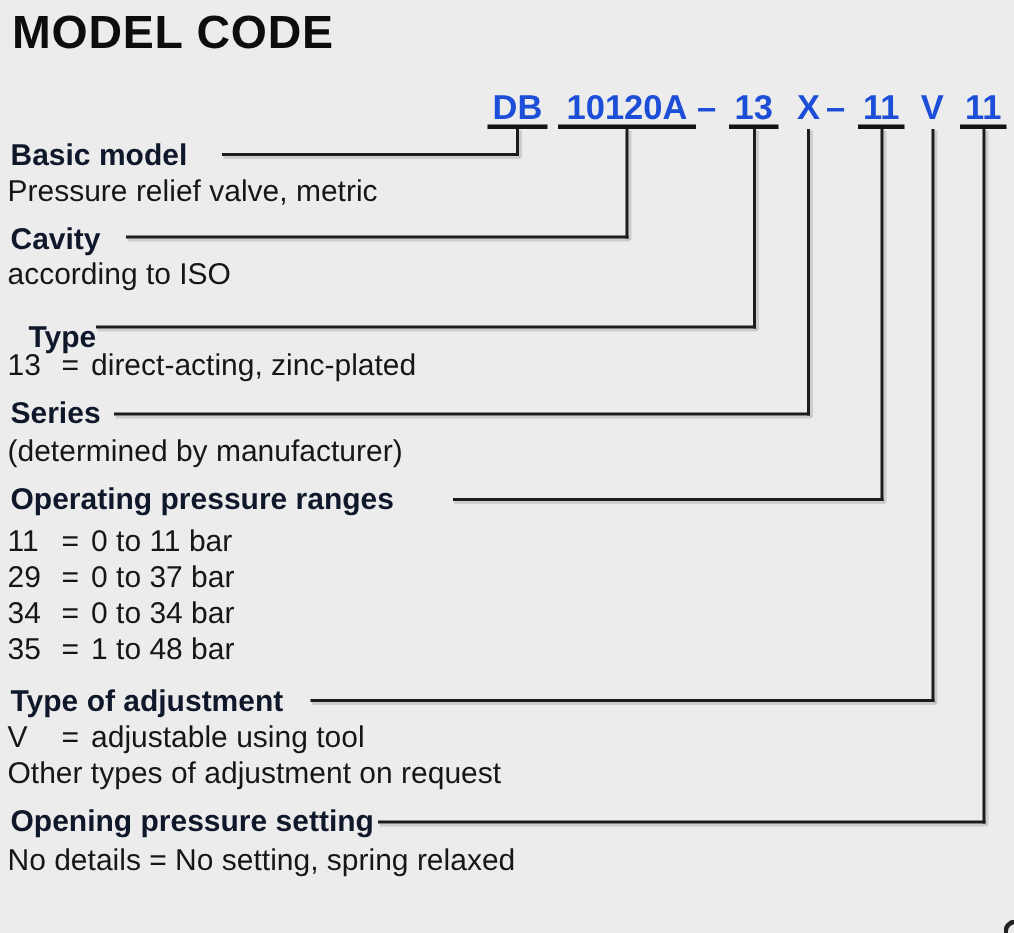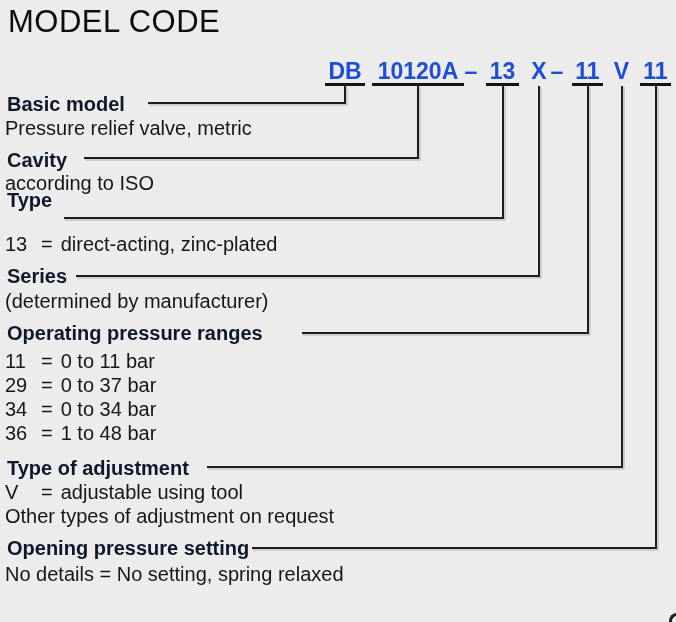--- a/index.html
+++ b/index.html
@@ -6,21 +6,21 @@
   .page{
     position:relative;
     width:676px;height:622px;
     background:#ececec;
     overflow:hidden;
     font-family:"Liberation Sans","DejaVu Sans",sans-serif;
     color:#111;
   }
   .page-title{
     position:absolute;left:8px;top:4px;
-    font-size:31px;font-weight:normal;letter-spacing:.5px;
+    font-size:31px;font-weight:bold;letter-spacing:.5px;
     color:#0d0d0d;
   }
   
   .seg{
     position:absolute;top:59px;height:24px;line-height:24px;
     font-size:23px;font-weight:bold;text-align:center;
     white-space:nowrap;color:#1d4ed8;
   }
   .seg.u{border-bottom:3px solid #141414;}
   
@@ -79,31 +79,31 @@
   <div class="hline" style="left:302px;top:332px;width:287px;"></div>
   <div class="hline" style="left:207px;top:466px;width:416px;"></div>
   <div class="hline" style="left:252px;top:547px;width:405px;"></div>
 
   <div class="lbl" style="top:93px;">Basic model</div>
   <div class="txt" style="top:117px;">Pressure relief valve, metric</div>
 
   <div class="lbl" style="top:149px;">Cavity</div>
   <div class="txt" style="top:172px;">according to ISO</div>
 
-  <div class="lbl" style="top:189px;">Type</div>
+  <div class="lbl" style="top:214px;margin-left:12px;">Type</div>
   <div class="txt" style="top:233px;"><span class="defcode">13</span><span class="defeq">=</span><span>direct-acting, zinc-plated</span></div>
 
   <div class="lbl" style="top:265px;">Series</div>
   <div class="txt" style="top:290px;">(determined by manufacturer)</div>
 
   <div class="lbl" style="top:322px;">Operating pressure ranges</div>
   <div class="txt" style="top:350px;"><span class="defcode">11</span><span class="defeq">=</span><span>0 to 11 bar</span></div>
   <div class="txt" style="top:374px;"><span class="defcode">29</span><span class="defeq">=</span><span>0 to 37 bar</span></div>
   <div class="txt" style="top:398px;"><span class="defcode">34</span><span class="defeq">=</span><span>0 to 34 bar</span></div>
-  <div class="txt" style="top:422px;"><span class="defcode">36</span><span class="defeq">=</span><span>1 to 48 bar</span></div>
+  <div class="txt" style="top:422px;"><span class="defcode">35</span><span class="defeq">=</span><span>1 to 48 bar</span></div>
 
   <div class="lbl" style="top:457px;">Type of adjustment</div>
   <div class="txt" style="top:481px;"><span class="defcode">V</span><span class="defeq">=</span><span>adjustable using tool</span></div>
   <div class="txt" style="top:505px;">Other types of adjustment on request</div>
 
   <div class="lbl" style="top:537px;">Opening pressure setting</div>
   <div class="txt" style="top:563px;">No details = No setting, spring relaxed</div>
 
   <div class="artifact"></div>
 

